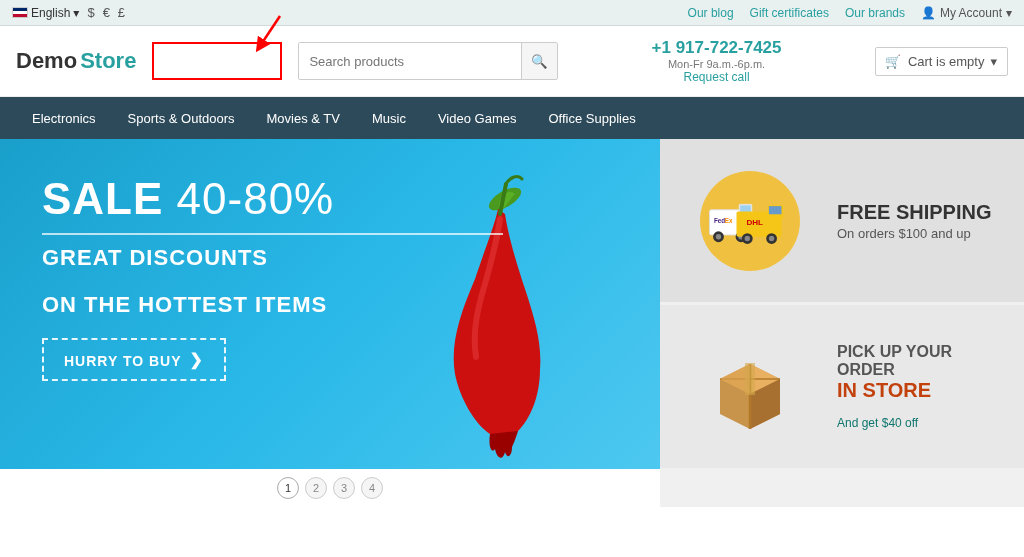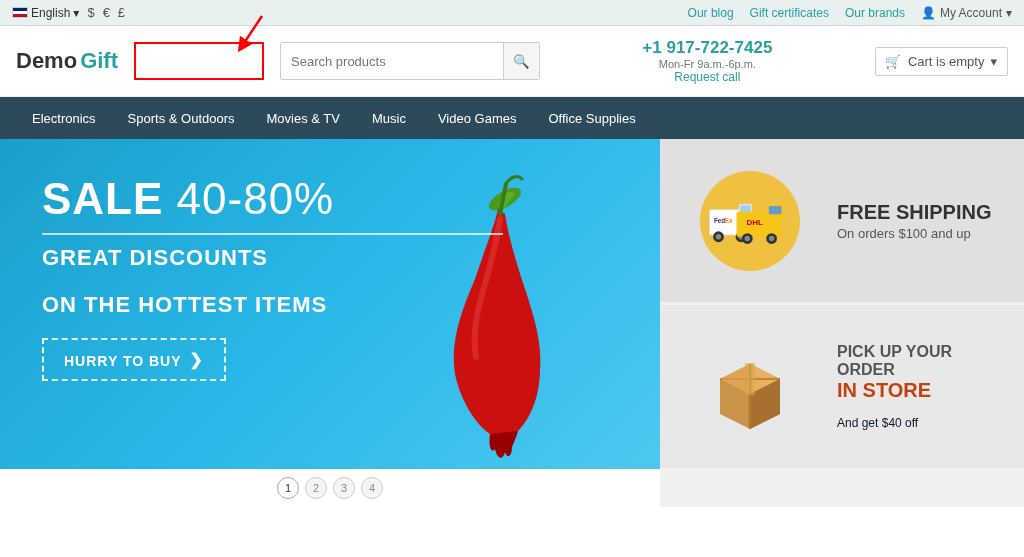--- a/index.html
+++ b/index.html
@@ -240,21 +240,21 @@
       flex-shrink: 0;
     }
     .promo-text-area {
       flex: 1;
       padding: 16px 12px;
     }
     .free-shipping-title { font-size: 20px; font-weight: bold; color: #333; }
     .free-shipping-sub { font-size: 13px; color: #555; margin-top: 2px; }
     .pickup-title { font-size: 16px; font-weight: bold; color: #555; text-transform: uppercase; }
     .pickup-store { font-size: 20px; font-weight: bold; color: #c2410c; }
-    .pickup-sub { font-size: 12px; color: #0f172a; margin-top: 14px; }
+    .pickup-sub { font-size: 12px; color: #0f766e; margin-top: 14px; }
 
     
     .trucks-circle {
       width: 100px;
       height: 100px;
       border-radius: 50%;
       background: #f0c040;
       display: flex;
       align-items: center;
       justify-content: center;
@@ -284,21 +284,21 @@
       <span class="person-icon">👤</span>
       <span>My Account</span>
       <span>▾</span>
     </div>
   </div>
 </div>
 
 <div class="header">
   <a class="logo">
     <span class="logo-demo">Demo</span>
-    <span class="logo-store">Gift</span>
+    <span class="logo-store">Store</span>
   </a>
 
   <div class="header-highlight-box">
     <span class="red-arrow">
       <svg width="40" height="40" viewBox="0 0 40 40">
         <defs>
           <marker id="arrowhead" markerWidth="6" markerHeight="6" refX="3" refY="3" orient="auto">
             <polygon points="0 0, 6 3, 0 6" fill="red"></polygon>
           </marker>
         </defs>

